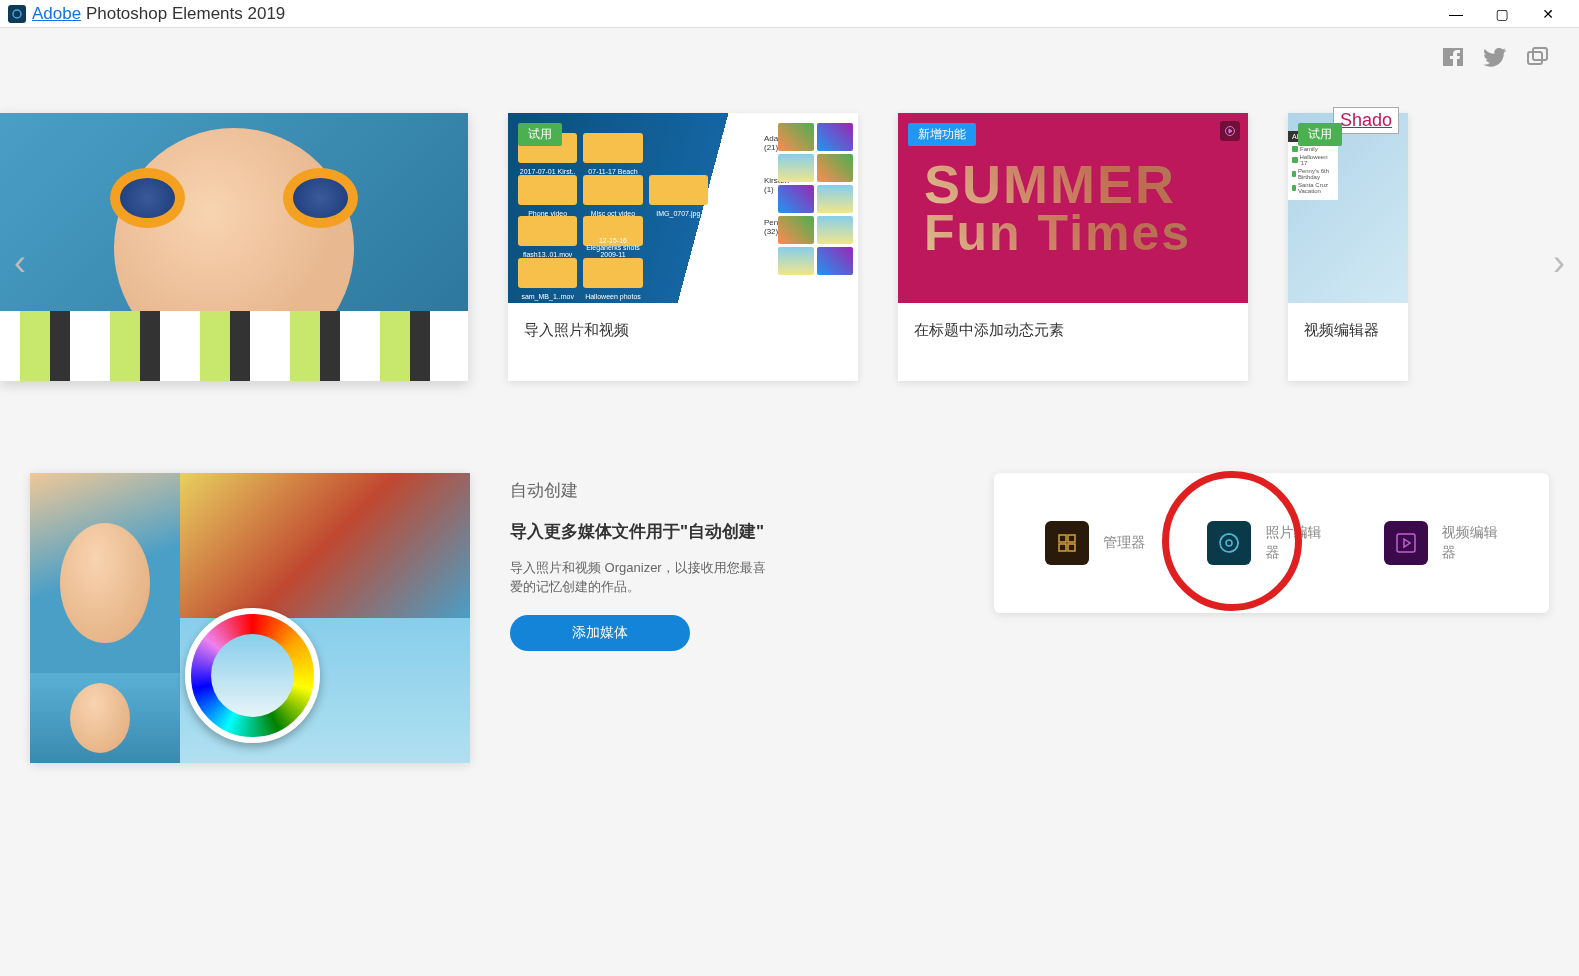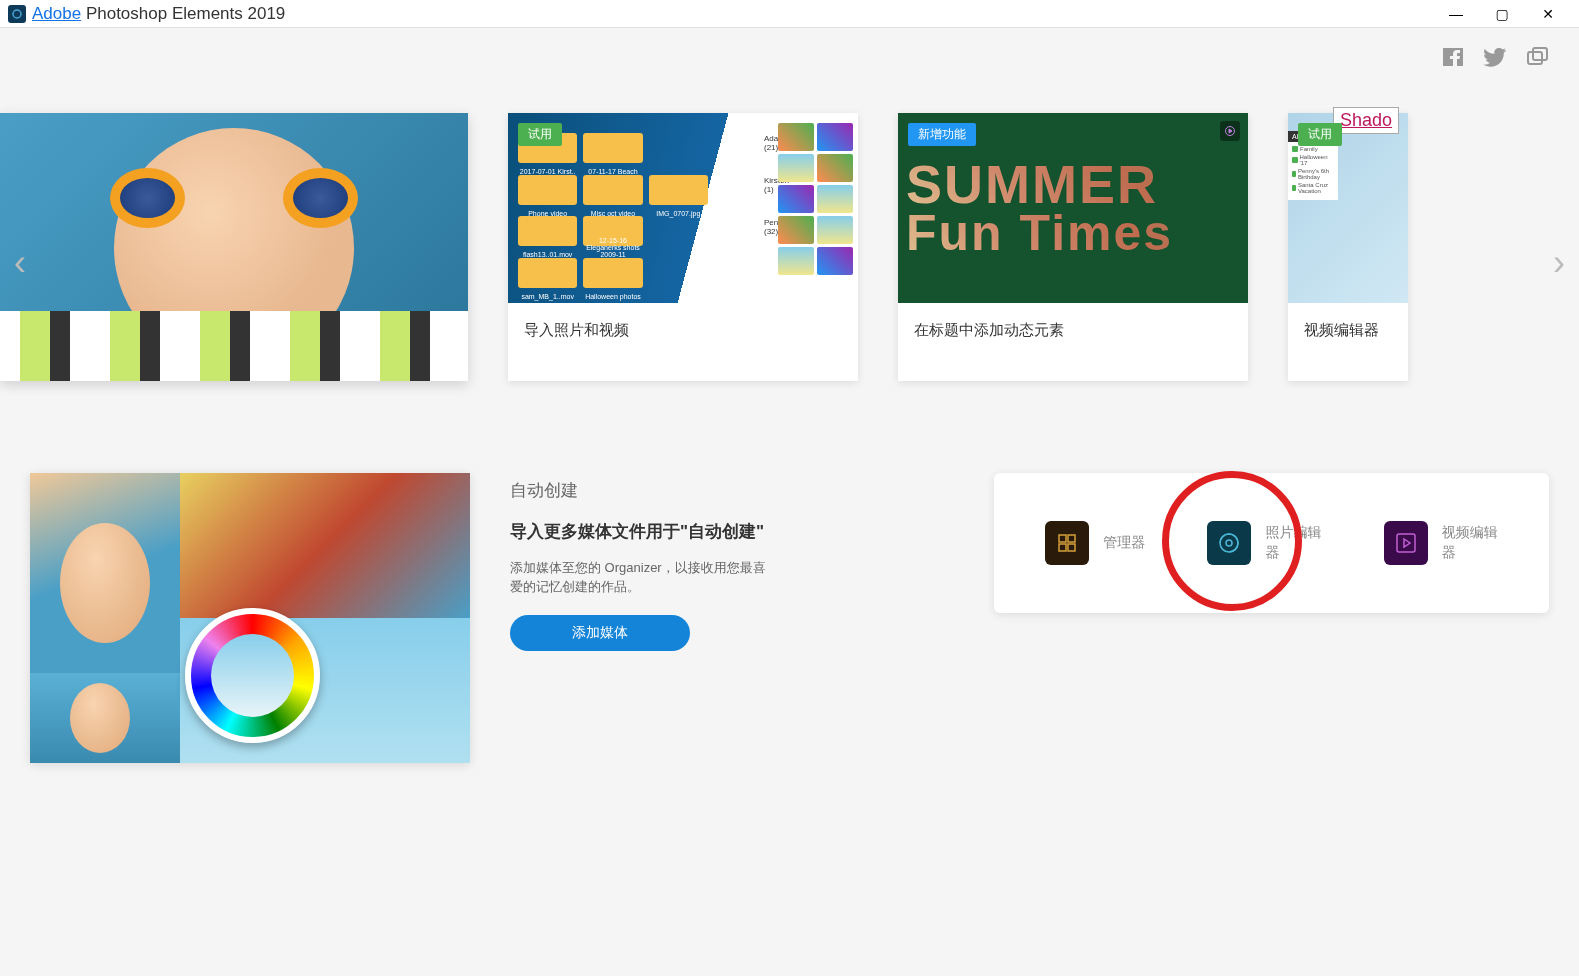--- a/index.html
+++ b/index.html
@@ -46,21 +46,21 @@
 .folder-label { position: absolute; bottom: -12px; left: 0; right: 0; font-size: 7px; color: #fff; text-align: center; }
 .people-col { position: absolute; right: 85px; top: 15px; width: 55px; }
 .avatar-row { display: flex; align-items: center; gap: 4px; margin-bottom: 12px; padding-left: 38px; }
 .avatar { width: 30px; height: 30px; border-radius: 50%; background: #f0a080; border: 2px solid #fff; }
 .avatar-name { font-size: 8px; color: #333; }
 .thumb-col { position: absolute; right: 5px; top: 10px; width: 75px; display: grid; grid-template-columns: 1fr 1fr; gap: 3px; }
 .thumb { height: 28px; background: linear-gradient(45deg, #ff8a50, #4caf50); border-radius: 2px; }
 .thumb.alt { background: linear-gradient(45deg, #2196f3, #9c27b0); }
 .thumb.sky { background: linear-gradient(180deg, #87ceeb, #f0e68c); }
 
-.summer-img { width: 100%; height: 100%; background: #14532d; display: flex; flex-direction: column; justify-content: center; padding: 8px; font-family: Impact, sans-serif; font-weight: 900; }
+.summer-img { width: 100%; height: 100%; background: #be185d; display: flex; flex-direction: column; justify-content: center; padding: 26px; font-family: Impact, sans-serif; font-weight: 900; }
 .summer-line { font-size: 54px; line-height: 0.95; letter-spacing: 2px; background: linear-gradient(45deg, #f8d4a0, #e89878, #d47858, #b8906a); -webkit-background-clip: text; background-clip: text; color: transparent; text-shadow: 0 0 1px rgba(0,0,0,0.1); }
 .summer-line.l2 { font-size: 50px; }
 
 .album-img { width: 100%; height: 100%; background: linear-gradient(135deg, #b0d4e8, #d0e8f4); position: relative; }
 .album-panel { position: absolute; left: 0; top: 18px; width: 50px; background: #fff; font-size: 6px; padding: 4px; }
 .album-panel-title { background: #333; color: #fff; font-size: 7px; padding: 2px 4px; margin: -4px -4px 4px; }
 .album-row { display: flex; align-items: center; gap: 2px; margin-bottom: 2px; color: #555; }
 .album-dot { width: 6px; height: 6px; background: #4caf50; border-radius: 1px; }
 .shado-overlay { position: absolute; top: -6px; left: 45px; background: #fff; border: 1px solid #aaa; padding: 2px 6px; font-size: 18px; color: #be185d; font-family: Arial; text-decoration: underline; }
 
@@ -267,21 +267,21 @@
       <div class="collage-cell cc4"></div>
       <div class="rainbow-circle">
           <div class="rainbow-inner"></div>
         </div>
     </div>
   </div>
 
   <div class="auto-create-text">
     <div class="act-title">自动创建</div>
     <div class="act-heading">导入更多媒体文件用于"自动创建"</div>
-    <div class="act-desc">添加媒体至您的 Organizer，以接收用您最喜爱的记忆创建的作品。</div>
+    <div class="act-desc">导入照片和视频 Organizer，以接收用您最喜爱的记忆创建的作品。</div>
     <div class="act-button">添加媒体</div>
   </div>
 
   <div class="launcher-panel">
     <div class="launcher-item">
       <div class="launcher-icon li-organizer">
         <svg width="24" height="24" viewBox="0 0 24 24" fill="none" stroke="#d4a03a" stroke-width="1.5">
             <rect x="4" y="4" width="7" height="7"></rect>
             <rect x="13" y="4" width="7" height="7"></rect>
             <rect x="4" y="13" width="7" height="7"></rect>

